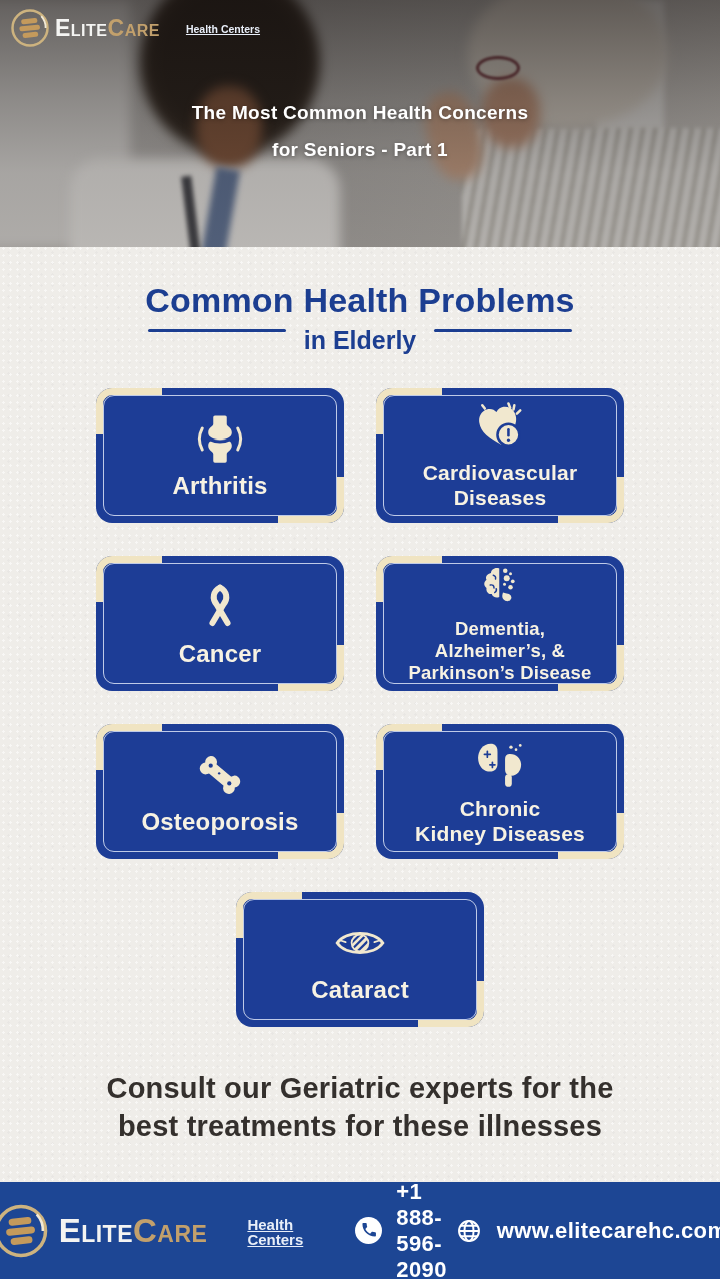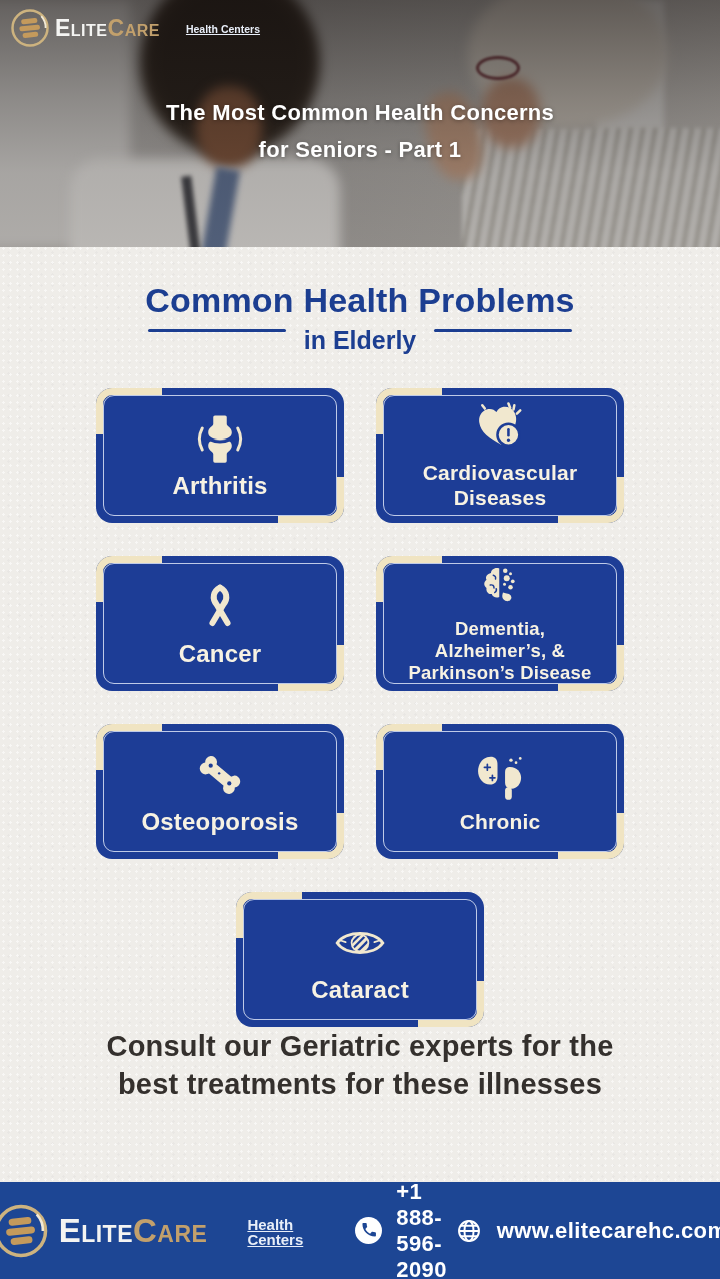--- a/index.html
+++ b/index.html
@@ -24,21 +24,21 @@
   .ph-steth{left:186px;top:176px;width:10px;height:80px;background:#3d3f46;transform:rotate(-7deg);filter:blur(2px)!important;}
   .ph-hair2{left:468px;top:-22px;width:200px;height:150px;background:#cfc9c0;border-radius:50%;}
   .ph-face2{left:482px;top:78px;width:58px;height:70px;background:#b98d74;border-radius:46%;}
   .ph-shirt{left:462px;top:128px;width:280px;height:150px;border-radius:24px;filter:blur(2px)!important;
     background:repeating-linear-gradient(100deg,#dddcd9 0 9px,#a3a098 9px 12px);}
   .ph-hand{left:428px;top:92px;width:52px;height:88px;background:#c29a80;border-radius:42%;transform:rotate(-14deg);}
   .ph-glasses{left:476px;top:56px;width:38px;height:18px;border:3px solid #6b3039;border-radius:50%;filter:blur(1px)!important;background:transparent;}
   .hero-overlay{position:absolute;inset:0;background:linear-gradient(180deg,rgba(22,17,15,.60) 0%,rgba(28,23,20,.40) 40%,rgba(40,34,30,.28) 70%,rgba(55,48,42,.26) 100%);}
 
   .hero-title{position:absolute;left:0;top:94px;width:100%;text-align:center;color:#ffffff;
-    font-size:22px;line-height:37px;font-weight:700;letter-spacing:.3px;text-shadow:0 1px 4px rgba(0,0,0,.35);}
+    font-size:19px;line-height:37px;font-weight:700;letter-spacing:.3px;text-shadow:0 1px 4px rgba(0,0,0,.35);}
 
   
   .logo{display:flex;align-items:center;}
   .logo-mark{flex:none;}
   .logo-text{display:flex;line-height:1;}
   .logo-row{display:flex;align-items:baseline;font-variant:small-caps;font-weight:700;letter-spacing:.5px;}
   .logo-elite{color:#f4f4f2;}
   .logo-care{color:#c2a06c;}
   .logo-tag{color:#e8eef8;font-weight:700;text-decoration:underline;}
   .hero-logo{position:absolute;left:10px;top:8px;gap:5px;}
@@ -66,21 +66,21 @@
   .card-icon svg{width:54px;height:54px;display:block;}
   .card.lines-3 .card-icon{height:50px;}
   .card.lines-3 .card-icon svg{width:48px;height:48px;}
   .card-label{text-align:center;color:#f7f2e3;font-weight:700;line-height:1.18;letter-spacing:.2px;}
   .card-label span{display:block;}
   .card.lines-1 .card-label{font-size:24px;}
   .card.lines-2 .card-label{font-size:21px;}
   .card.lines-3 .card-label{font-size:18.5px;}
 
   
-  .consult{text-align:center;font-size:29px;line-height:38px;font-weight:700;color:#34302d;letter-spacing:.2px;}
+  .consult{margin-top:42px;text-align:center;font-size:29px;line-height:38px;font-weight:700;color:#34302d;letter-spacing:.2px;}
 
   
   .footer{margin-top:auto;height:97px;background:#1d4694;display:flex;align-items:center;justify-content:center;gap:26px;flex:none;}
   .footer-divider{width:2px;height:58px;background:rgba(255,255,255,.85);border-radius:1px;}
   .contact{display:flex;flex-direction:row;gap:9px;}
   .contact-row{display:flex;align-items:center;gap:14px;}
   .contact-row .cicon{width:27px;height:27px;display:flex;align-items:center;justify-content:center;}
   .contact-text{color:#ffffff;font-weight:700;font-size:22px;letter-spacing:.4px;}
 </style>
 </head>
@@ -265,20 +265,21 @@
           <rect x="38" y="44" width="8" height="15" rx="4" fill="#f1e8cf"></rect>
           <g fill="#f1e8cf">
             <circle cx="45" cy="12" r="2"></circle>
               <circle cx="51" cy="15" r="1.6"></circle>
               <circle cx="56" cy="10" r="1.6"></circle>
           </g>
         </svg>
       </div>
       <div class="card-label">
         <span>Chronic</span>
+        <span>Kidney Diseases</span>
       </div>
     </div>
 
     <div class="card lines-1">
       <span class="corner tl"></span>
       <span class="corner br"></span>
       <div class="card-icon">
         <svg viewBox="0 0 64 64">
           <clipPath id="lensclip">
               <circle cx="32" cy="32" r="9"></circle>

